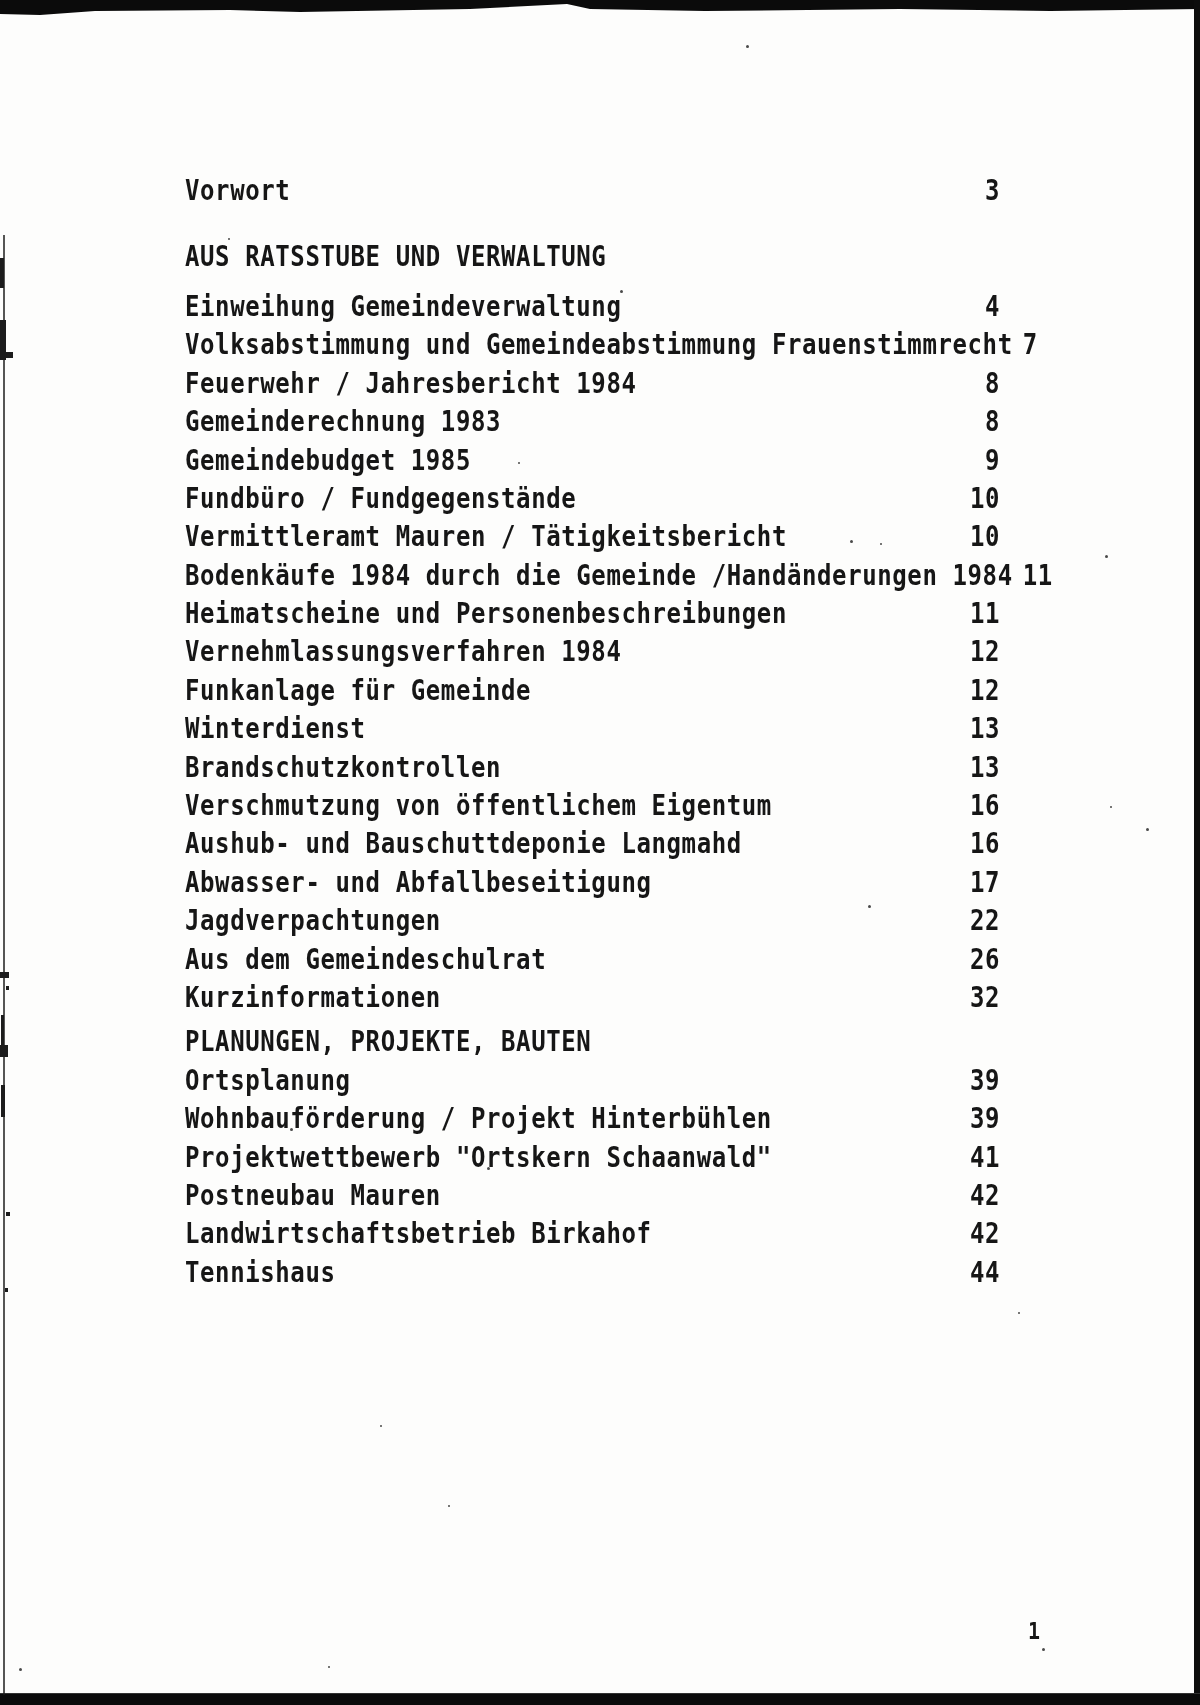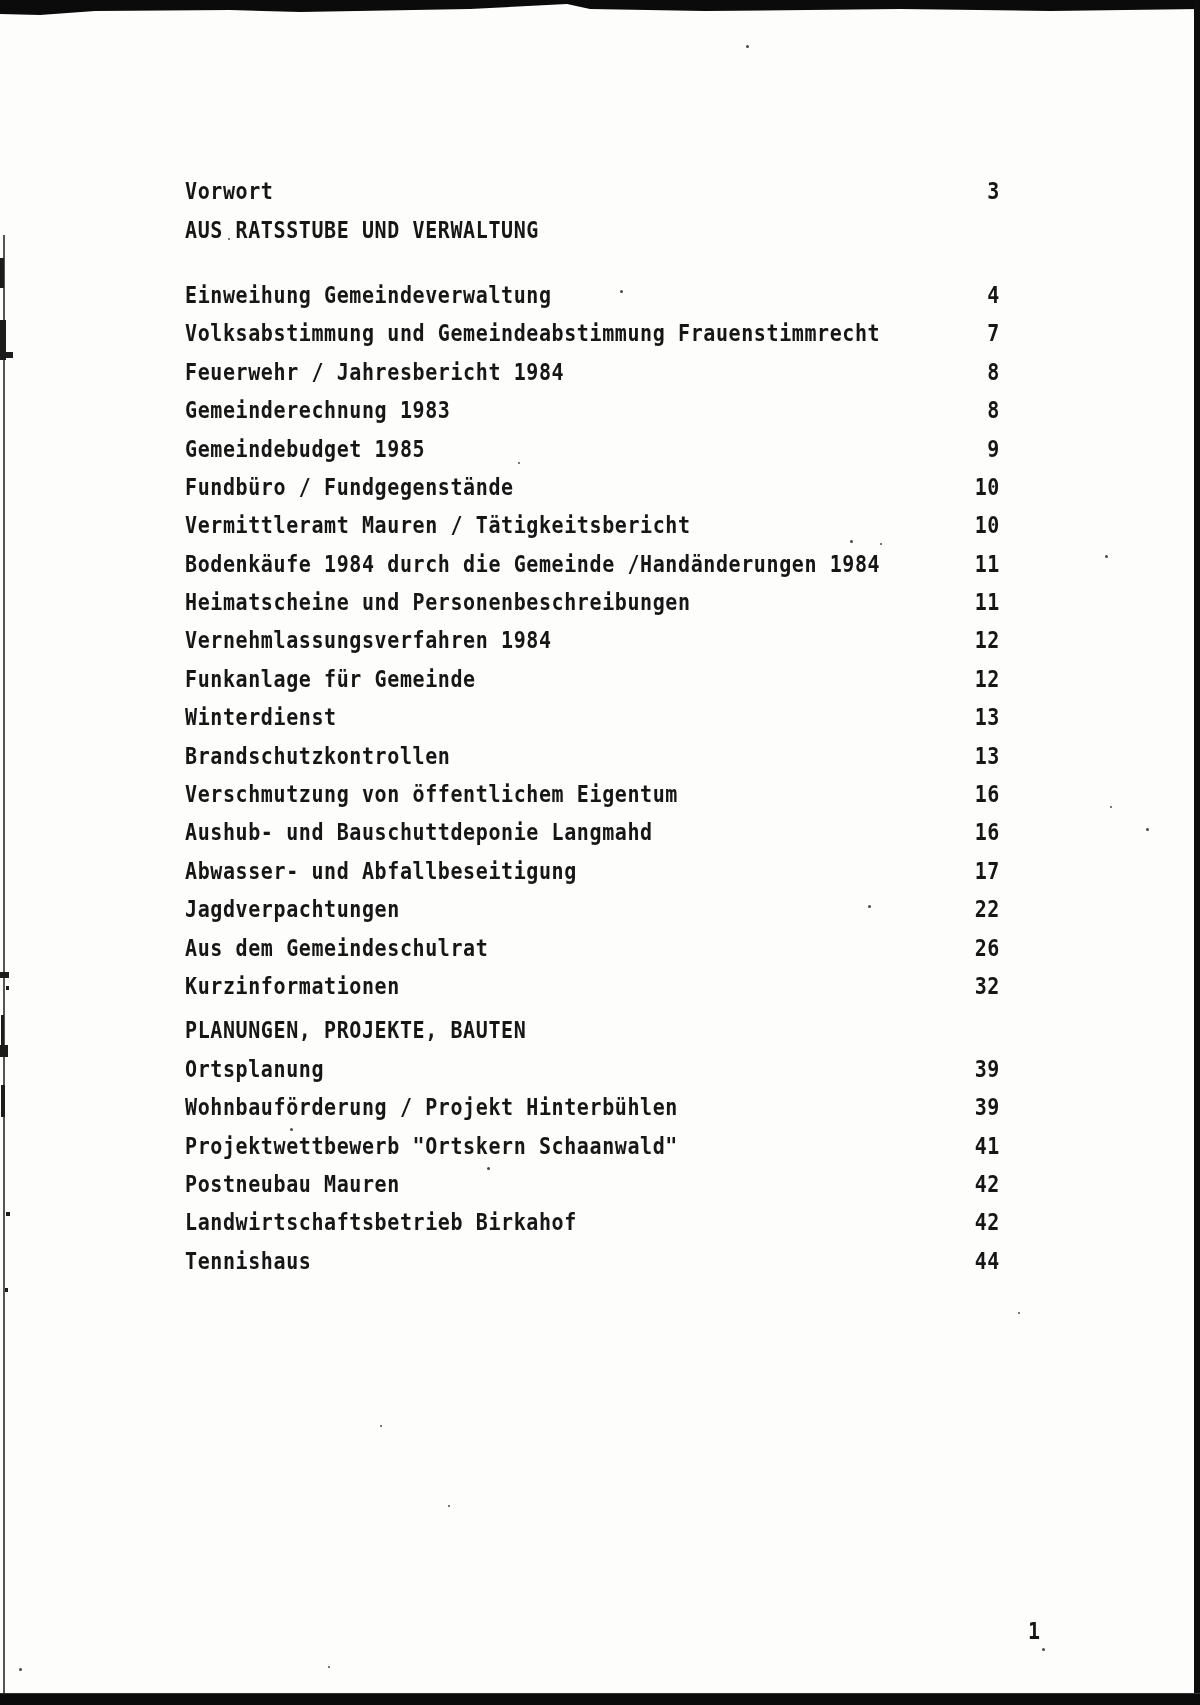--- a/index.html
+++ b/index.html
@@ -15,28 +15,28 @@
     clip-path:polygon(0 0,1200px 0,1200px 9px,1050px 11px,900px 9px,705px 11px,590px 9px,567px 4px,470px 9px,300px 12px,230px 10px,95px 11px,40px 15px,0 14px);
   }
   .border-right{position:absolute;right:0;top:0;width:6px;height:1705px;background:#0d0d0d;}
   .border-bottom{position:absolute;left:0;bottom:0;width:1200px;height:11px;background:#0b0b0b;border-top:1px solid #333;}
   .edge-line{position:absolute;background:#1c1c1c;}
   .speck{position:absolute;background:#4a4a4a;border-radius:50%;}
   
   .toc{position:absolute;left:185px;top:0;width:815px;}
   .row{
     display:flex;justify-content:space-between;align-items:center;
-    height:38.4px;font-size:20px;font-weight:bold;letter-spacing:0.6px;
+    height:38.4px;font-size:24px;font-weight:bold;letter-spacing:0.6px;
     white-space:nowrap;
   }
   .row>span{display:inline-block;transform:scaleY(1.16);}
   .row .p{text-align:right;padding-left:10px;}
   .row-vorwort{margin-top:172px;}
-  .gap-before-heading1{}
-  .gap-after-heading{margin-top:27px;}
+  .gap-before-heading1{margin-top:27px;}
+  .gap-after-heading{margin-top:12px;}
   .gap-before-heading2{margin-top:6px;}
   .footer-num{
     position:absolute;left:1028px;top:1612px;height:38px;
     display:flex;align-items:center;
     font-size:20px;font-weight:bold;letter-spacing:0.6px;
   }
   .footer-num>span{display:inline-block;transform:scaleY(1.16);}
 </style>
 </head>
 <body>

